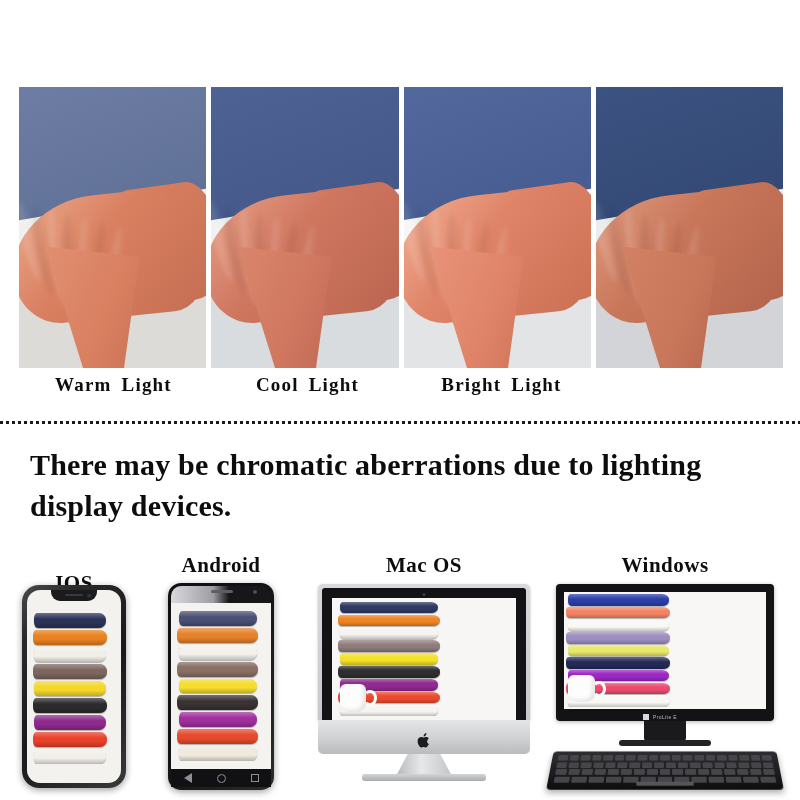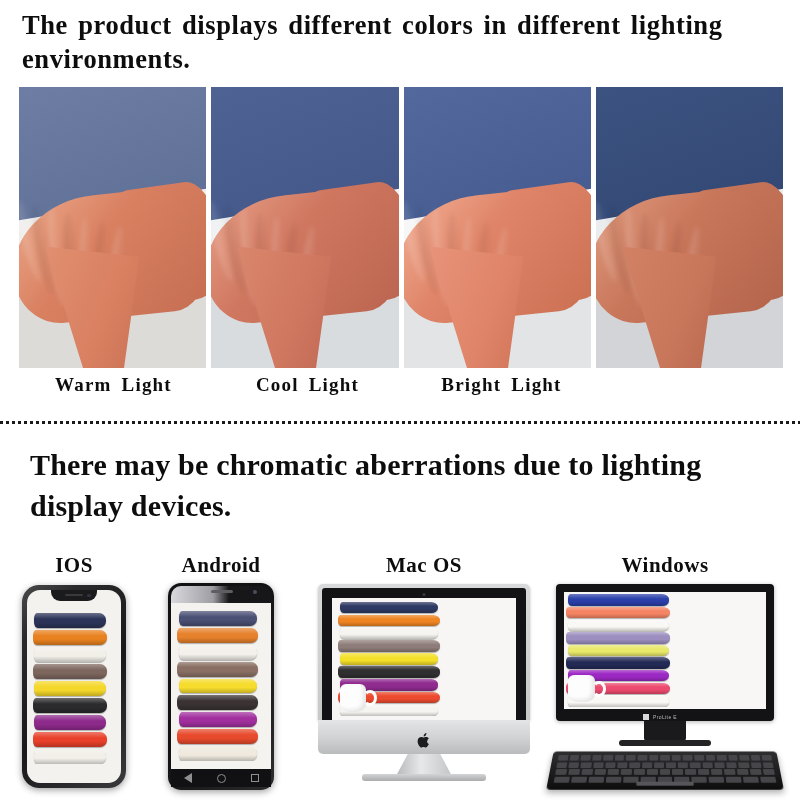--- a/index.html
+++ b/index.html
@@ -294,21 +294,20 @@
   }
   .kb-row { position:absolute; left:6px; right:6px; height:6px; display:flex; gap:2px; }
   .kb-key { flex:1; background:#46464a; border-radius:1px; height:100%; }
   .kb-space { position:absolute; left:38%; bottom:4px; width:24%; height:4px; background:#55555a; border-radius:1px; }
 </style>
 </head>
 <body>
 
 <div id="lighting-section">
 
-  <div id="lighting-heading">The product displays different colors in different lighting environments.</div>
 
   <div id="panel-row">
       <div class="light-panel">
         <div class="panel-wall" style="background: linear-gradient(160deg, rgb(109, 125, 163) 0%, rgb(90, 107, 146) 100%);"></div>
         <div class="panel-table" style="background: rgb(239, 238, 236);"></div>
         <div class="panel-table-front" style="background: rgb(220, 219, 216);"></div>
         <div class="pillow-back" style="background: linear-gradient(150deg, rgb(217, 128, 97), rgb(198, 110, 82));"></div>
         <div class="pillow" style="background: linear-gradient(135deg, rgb(236, 171, 140) 0%, rgb(217, 128, 97) 42%, rgb(198, 110, 82) 100%);"></div>
         <div class="fold" style="left: 2%; top: 40%; width: 7%; height: 30%; transform: rotate(-14deg); background: linear-gradient(to right, rgba(255, 255, 255, 0.34), rgba(255, 255, 255, 0));"></div>
         <div class="fold" style="left: 9.5%; top: 41.6%; width: 7%; height: 32.5%; transform: rotate(-10.6deg); background: linear-gradient(to right, rgba(0, 0, 0, 0.16), rgba(0, 0, 0, 0));"></div>
@@ -369,21 +368,21 @@
   <div id="dotted-divider"></div>
 <div class="panel-caption" style="left: 19px; width: 189px;">Warm Light</div>
     <div class="panel-caption" style="left: 213px; width: 189px;">Cool Light</div>
     <div class="panel-caption" style="left: 407px; width: 189px;">Bright Light</div>
   </div>
 
 <div id="devices-section">
 
   <div id="devices-heading">There may be chromatic aberrations due to lighting display devices.</div>
 
-  <div class="device-label" style="left:22px;  top:129px; width:104px;">IOS</div>
+  <div class="device-label" style="left:22px;  top:147px; width:104px;">IOS</div>
   <div class="device-label" style="left:168px; top:129px; width:106px;text-align:center;">Android</div>
   <div class="device-label" style="left:318px; top:129px; width:212px;">Mac OS</div>
   <div class="device-label" style="left:550px; top:129px; width:230px;">Windows</div>
 
   <div id="iphone-device">
     <div id="iphone-body">
       <div id="iphone-screen">
         <div id="iphone-notch"></div>
         <div id="iphone-speaker"></div>
         <div id="iphone-camera"></div>

